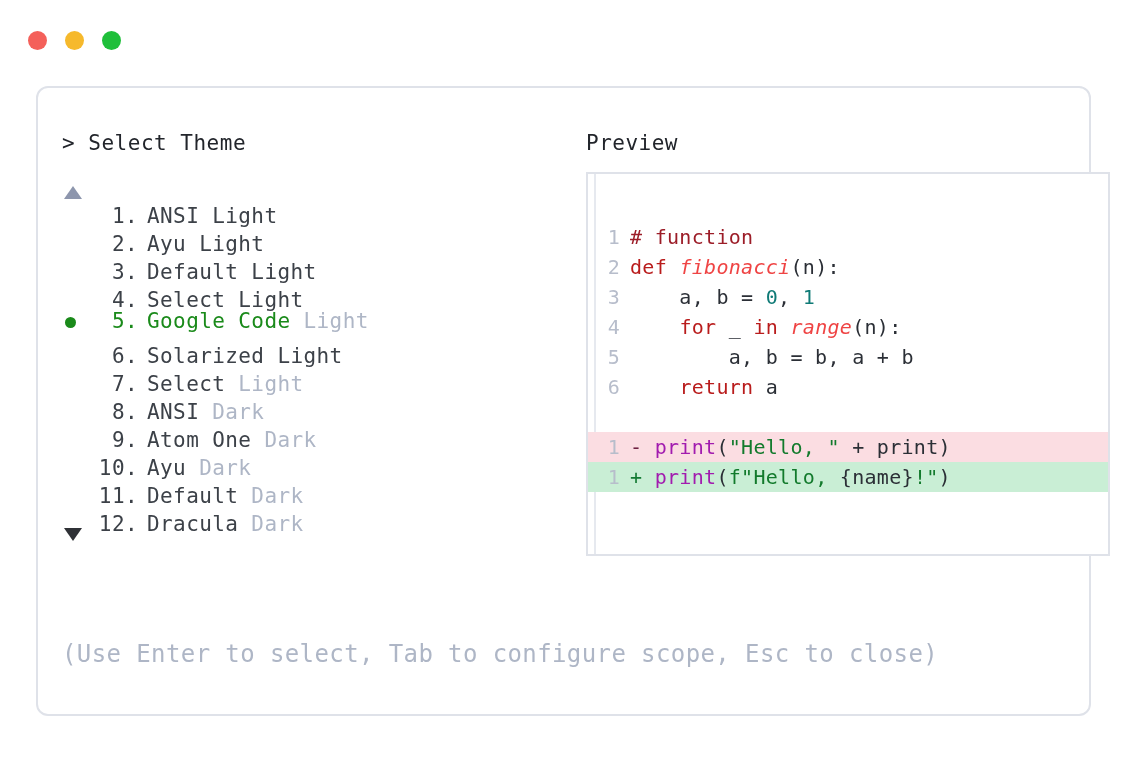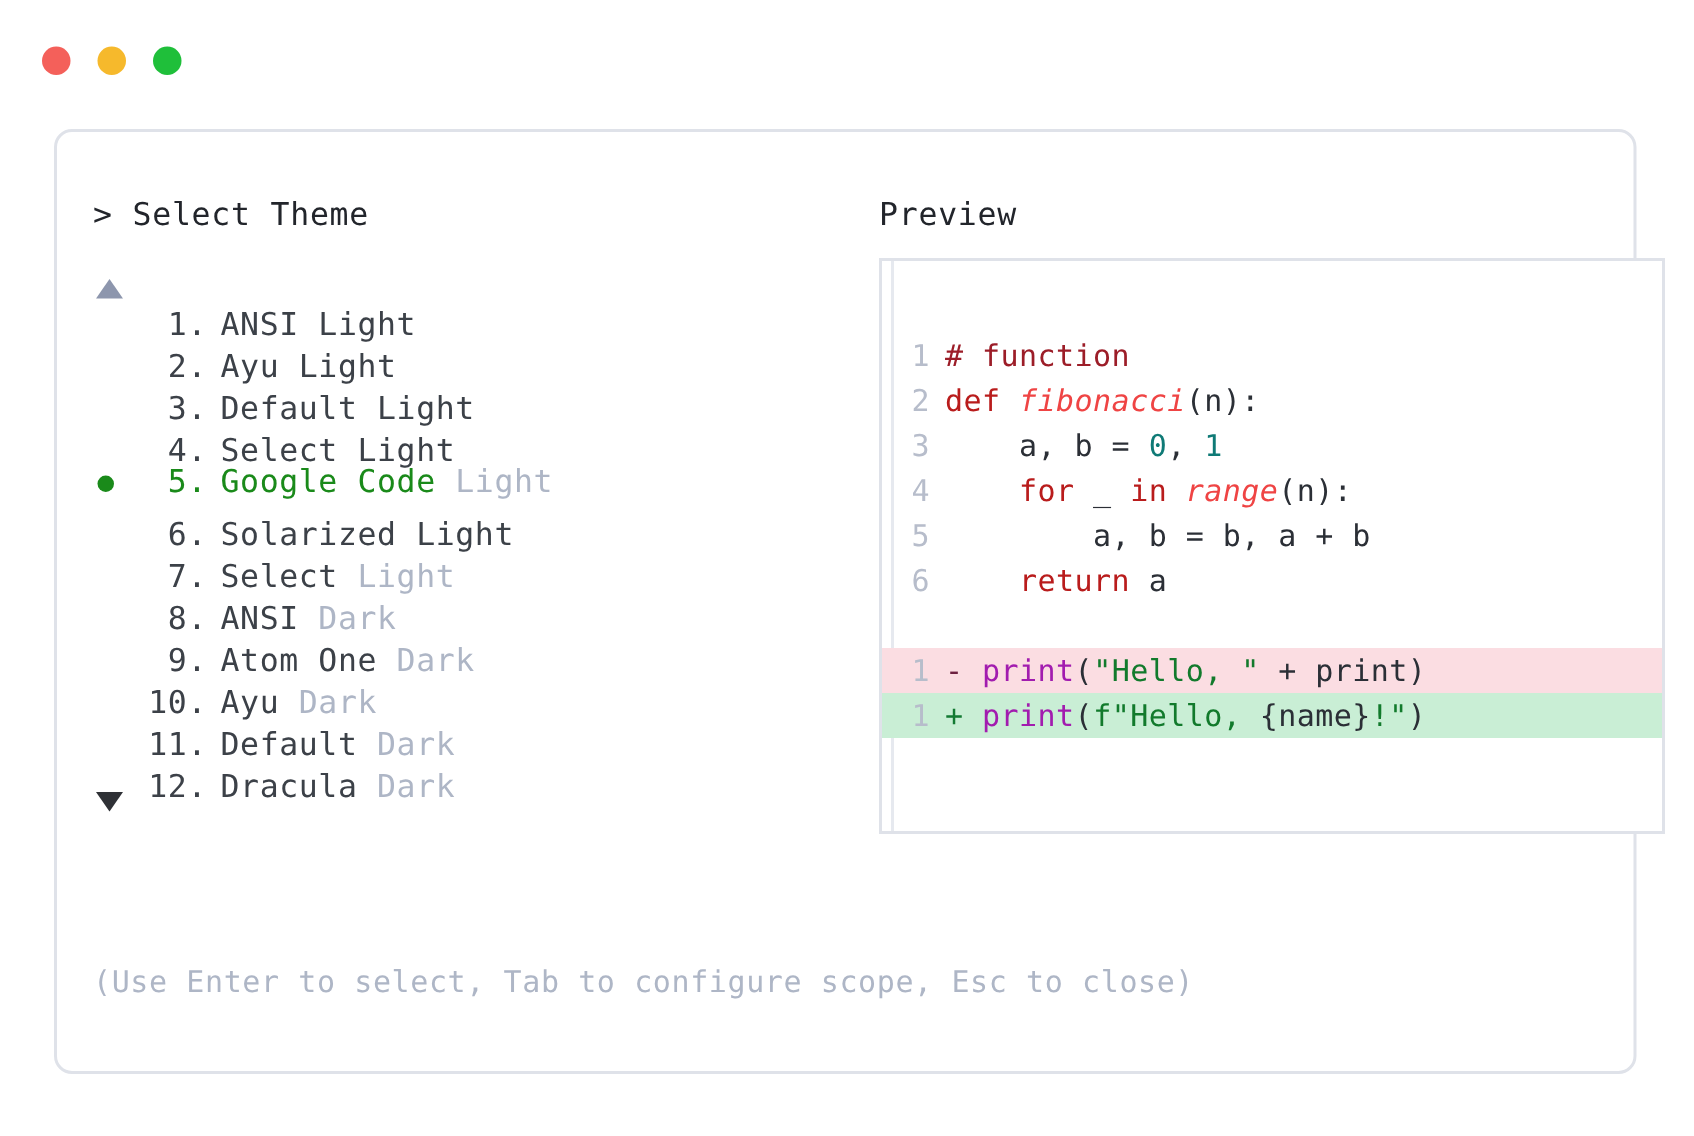--- a/index.html
+++ b/index.html
@@ -135,21 +135,21 @@
   .tname  { color: #3c4148; padding-left: 9px; }
   .tvar   { color: #aeb6c6; }
   .theme-row.selected .idx,
   .theme-row.selected .dotsep,
   .theme-row.selected .tname { color: #1a8a1a; }
 
   #hint {
     position: absolute;
     left: 24px;
     top: 552px;
-    font-size: 20px;
+    font-size: 24px;
     line-height: 28px;
     color: #aeb6c6;
     letter-spacing: 0.4px;
     white-space: pre;
   }
 
   
   #preview-col {
     position: absolute;
     left: 500px;

